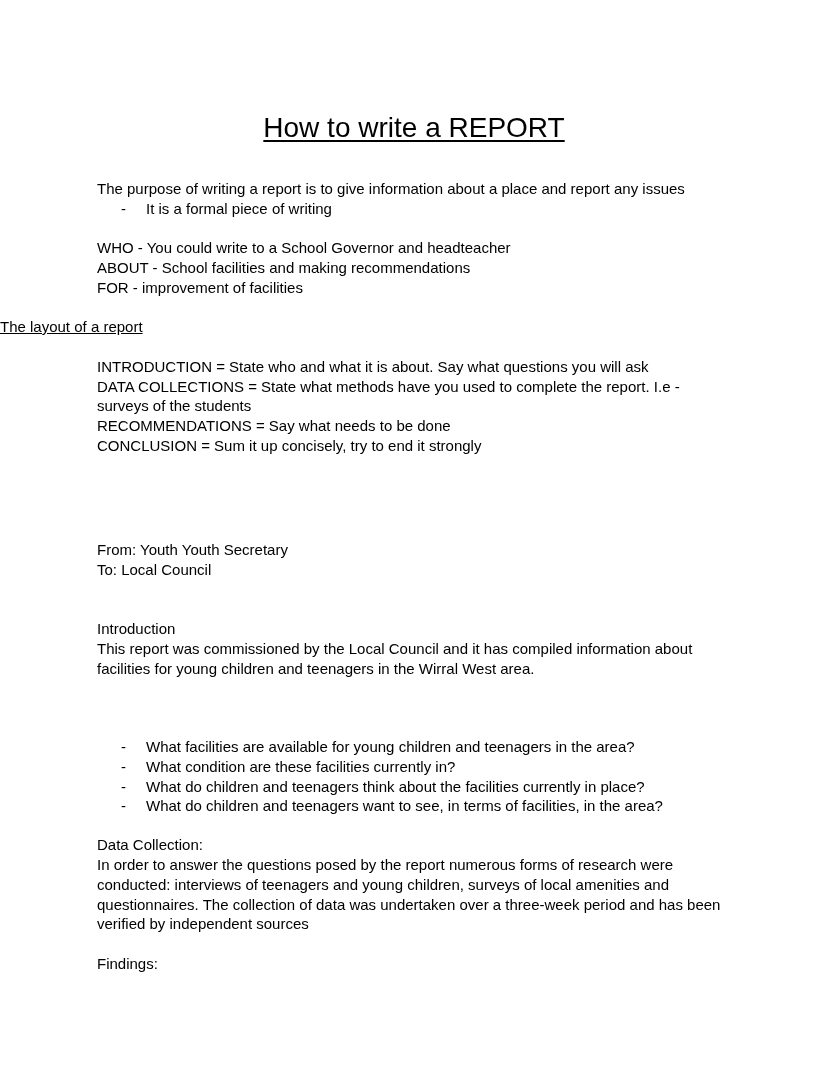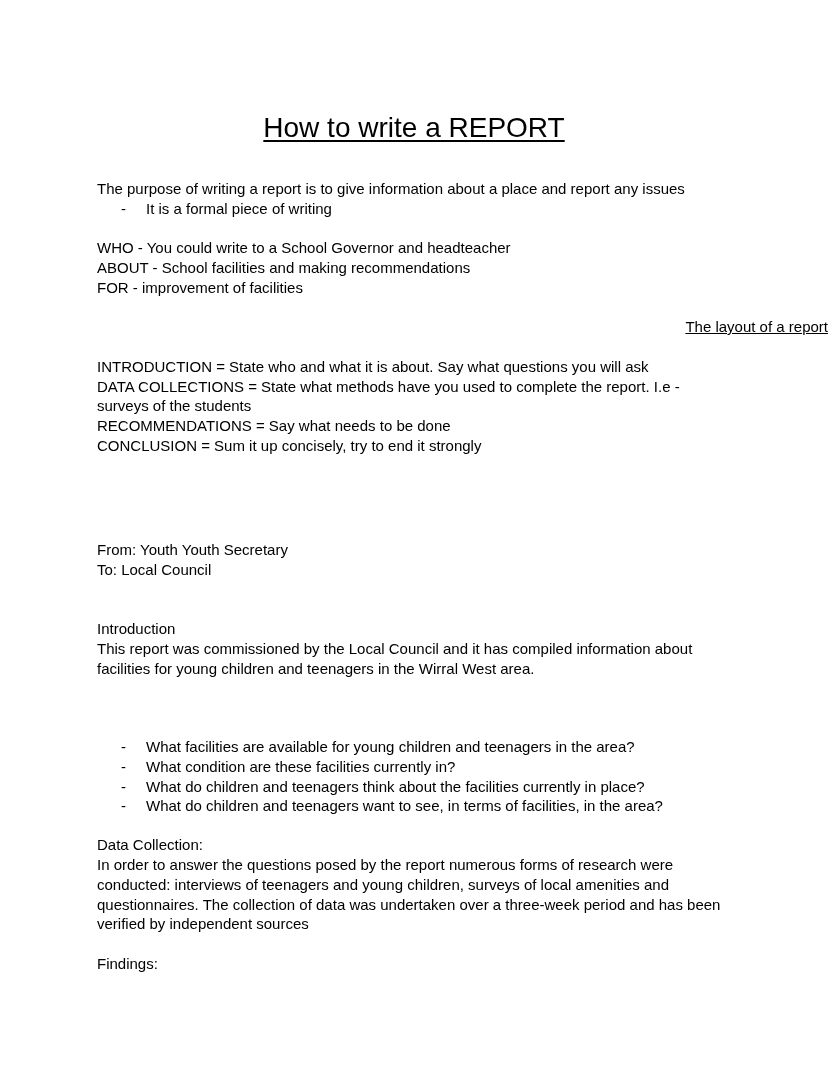--- a/index.html
+++ b/index.html
@@ -2,21 +2,21 @@
 <html><head>
 <meta charset="utf-8">
 <style>
   html, body { margin: 0; padding: 0; background: #ffffff; }
   body { width: 828px; height: 1071px; position: relative; overflow: hidden;
          font-family: "Liberation Sans", sans-serif; color: #000; }
   .page { position: absolute; left: 0; top: 0; width: 828px; height: 1071px; margin-top: 16px; }
   .line { position: absolute; left: 97px; font-size: 15px; line-height: 20px; white-space: nowrap; }
   .title { position: absolute; left: 0; width: 828px; text-align: center; top: 94px;
            font-size: 28px; line-height: 36px; text-decoration: underline; text-underline-offset: 3px; }
-  .subheading { position: absolute; left: 0; width: 828px; text-align: right; font-size: 15px;
+  .subheading { position: absolute; left: 0; width: 828px; text-align: left; font-size: 15px;
                 line-height: 20px; text-decoration: underline; }
   .h2 { position: absolute; left: 97px; font-size: 24px; line-height: 32px; white-space: nowrap; }
   .bullet { position: absolute; left: 97px; font-size: 15px; line-height: 20px; white-space: nowrap; }
   .bullet .dash { position: absolute; left: 24px; }
   .bullet .btxt { position: absolute; left: 49px; }
 </style>
 </head>
 <body>
 
 <div class="page">

